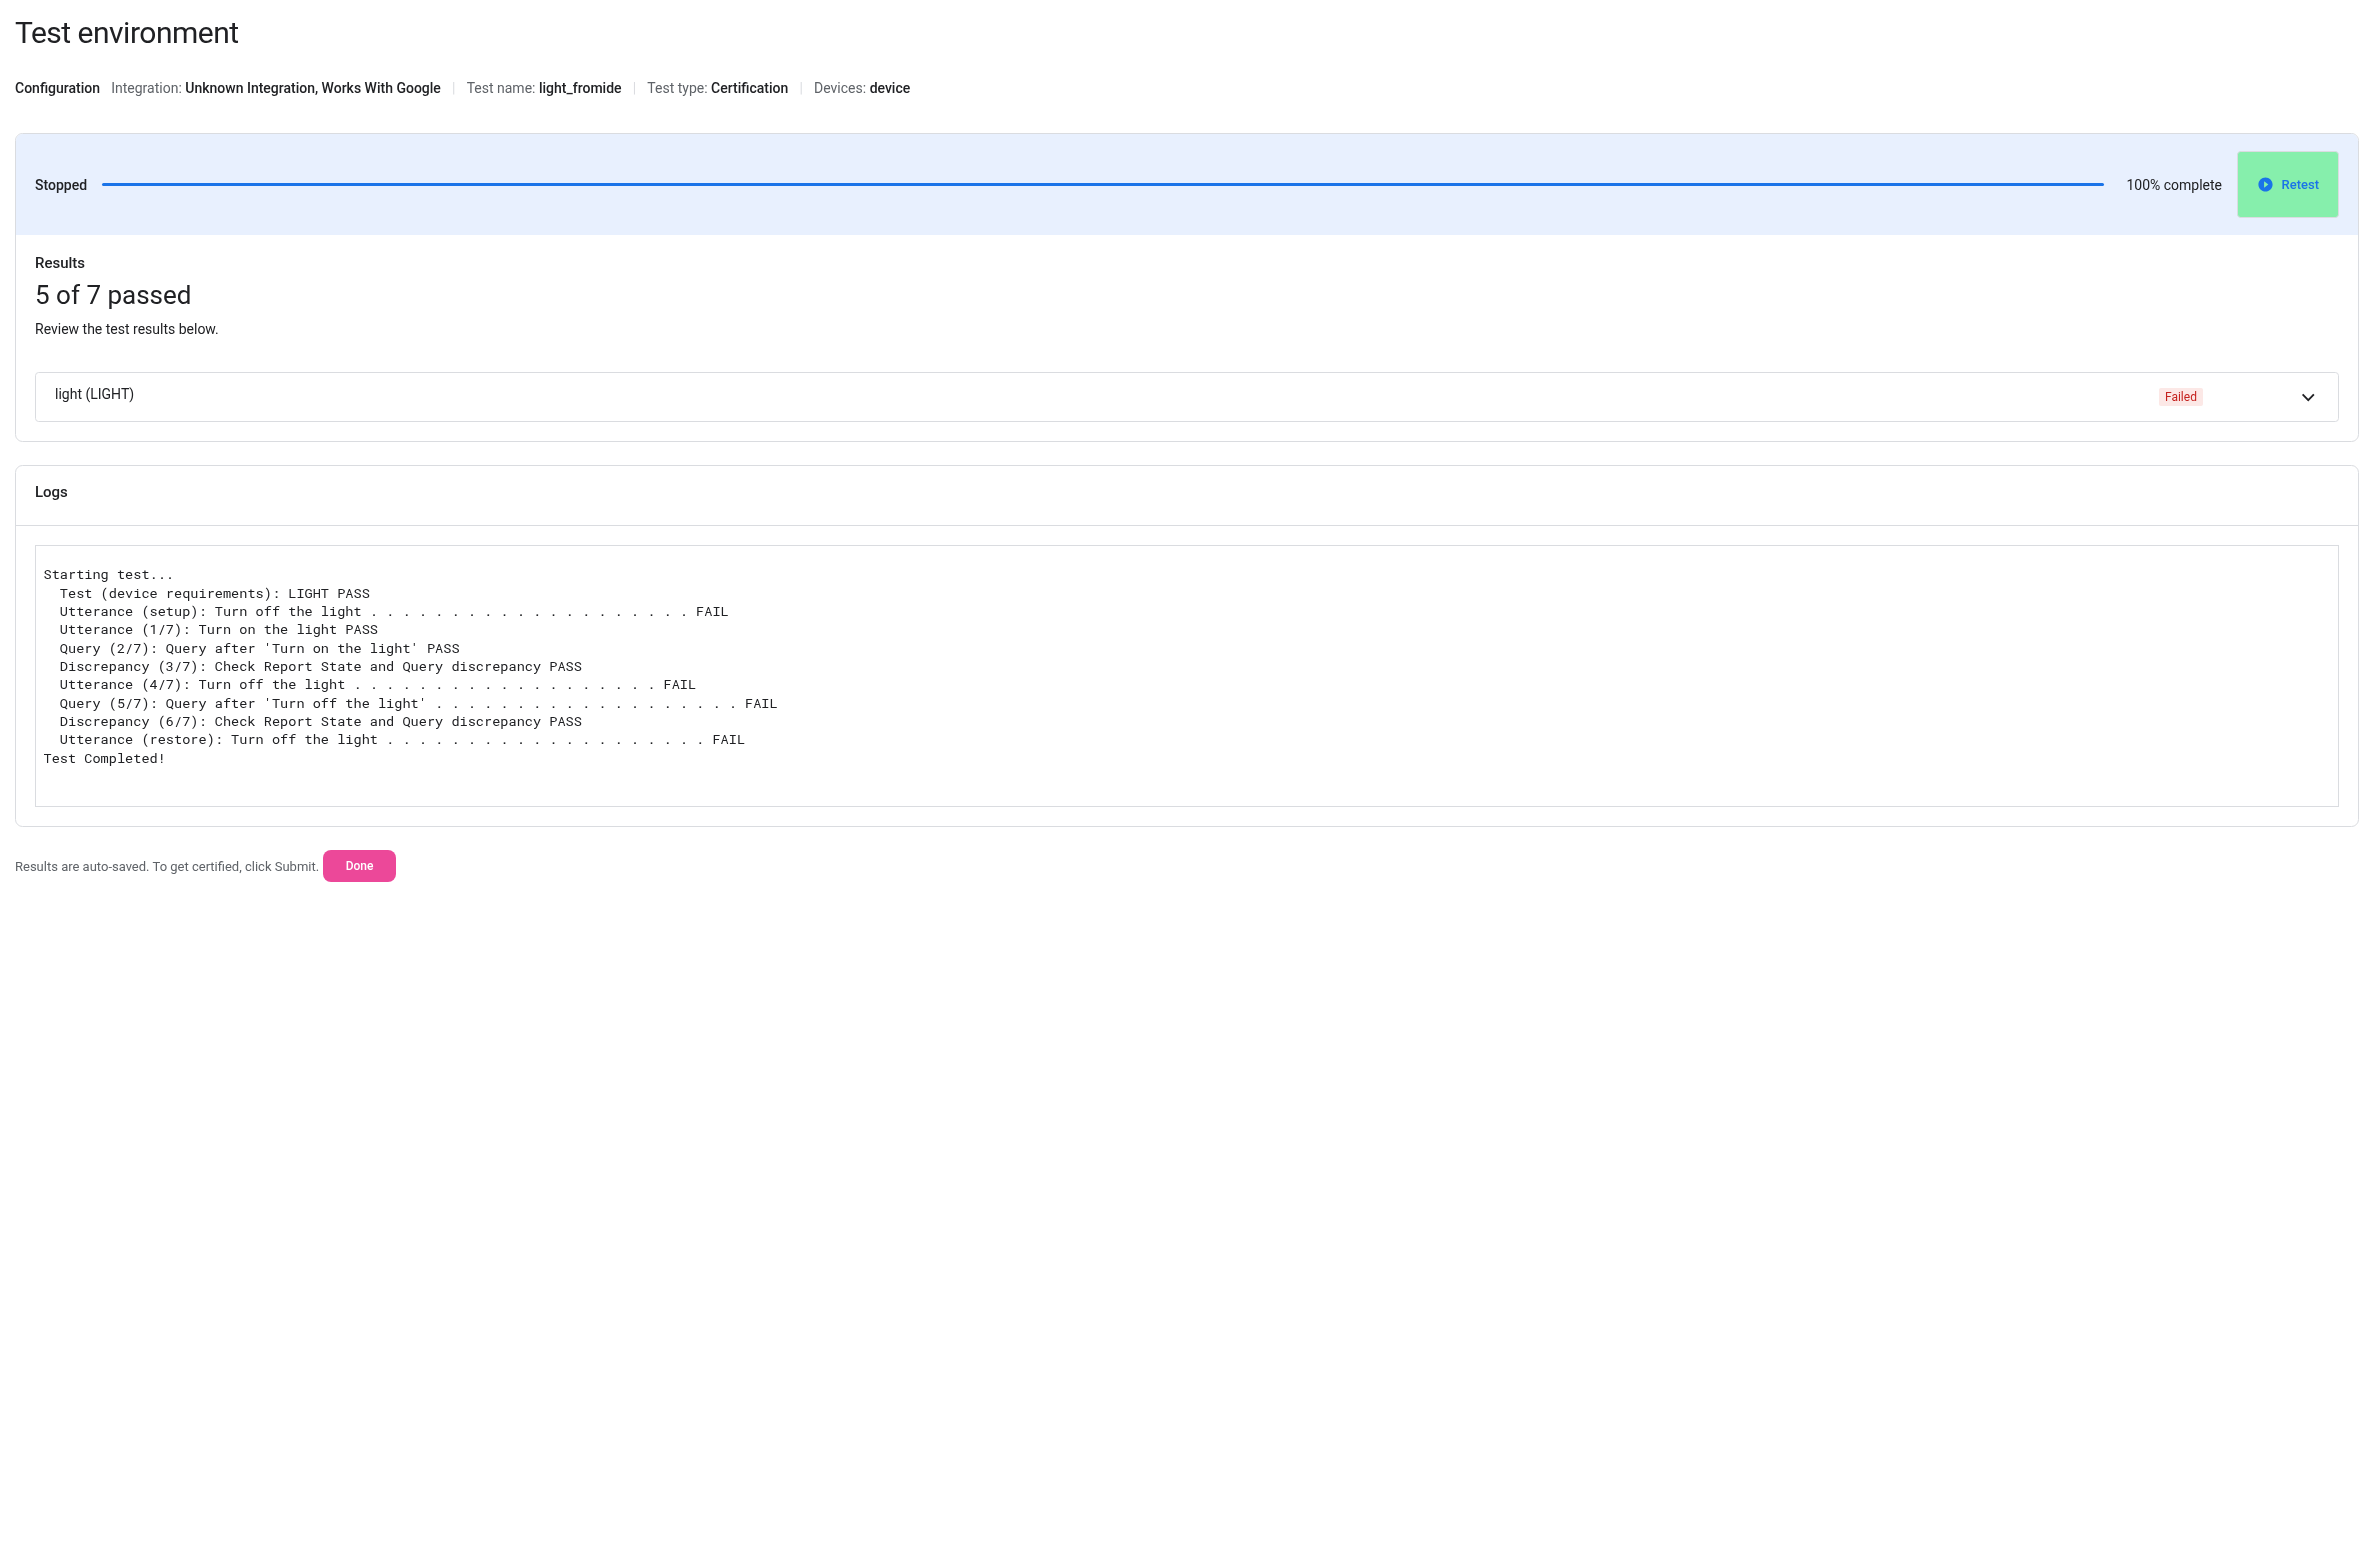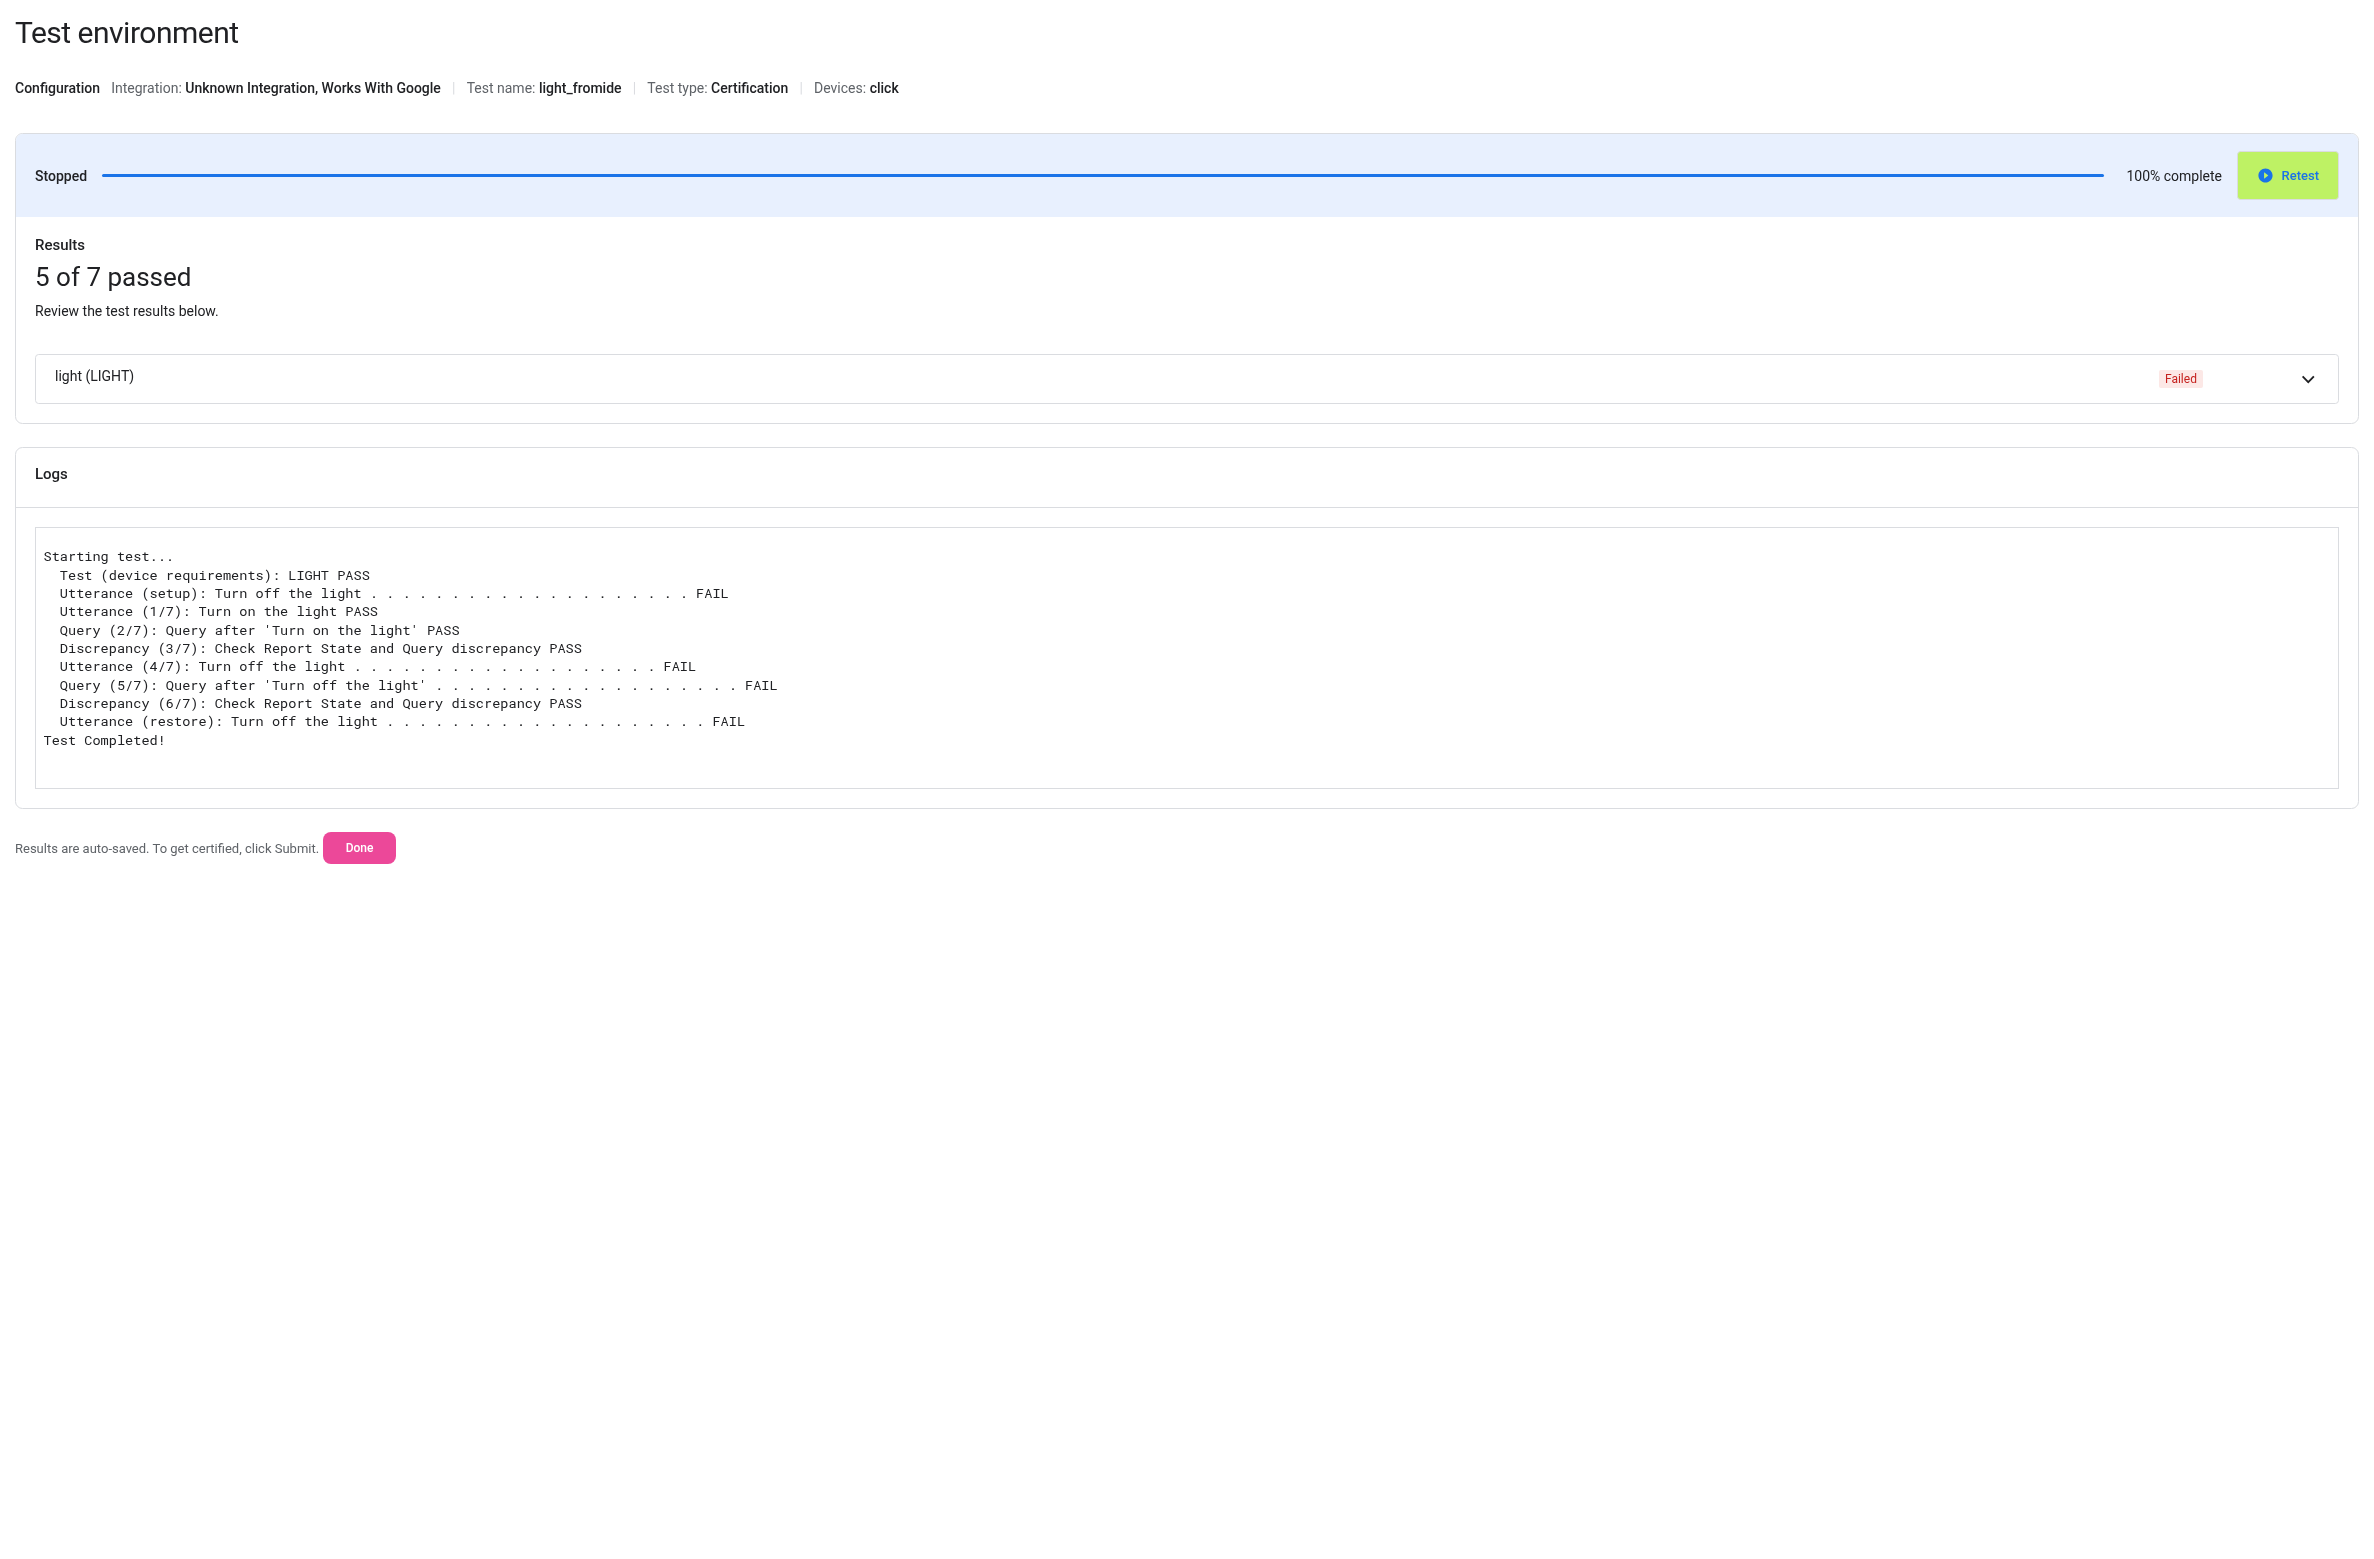--- a/index.html
+++ b/index.html
@@ -63,24 +63,24 @@
       height: 3.7px;
       background: #1a73e8;
       border-radius: 1.9px;
     }
     .progress-text {
       font-size: 14px;
       flex-shrink: 0;
       margin-left: 7.5px;
     }
     .retest-btn {
-      background: #bef264;
+      background: #86efac;
       border: 0.9px solid #dadce0;
       border-radius: 3.7px;
-      padding: 15px 19px;
+      padding: 24px 19px;
       font-size: 13px;
       font-weight: 500;
       color: #1a73e8;
       cursor: pointer;
       display: inline-flex;
       align-items: center;
       gap: 7.5px;
       margin-left: auto;
       font-family: inherit;
     }
@@ -189,21 +189,21 @@
     <span class="config-value">light_fromide</span>
   </span>
   <span class="divider">|</span>
   <span class="config-item">
     <span>Test type:</span>
     <span class="config-value">Certification</span>
   </span>
   <span class="divider">|</span>
   <span class="config-item">
     <span>Devices:</span>
-    <span class="config-value">click</span>
+    <span class="config-value">device</span>
   </span>
 </div>
 
 <div class="card">
   <div class="status-bar">
     <span class="status-text">Stopped</span>
     <div class="progress-bar"></div>
     <span class="progress-text">100% complete</span>
     <button class="retest-btn">
       <svg viewBox="0 0 24 24">

